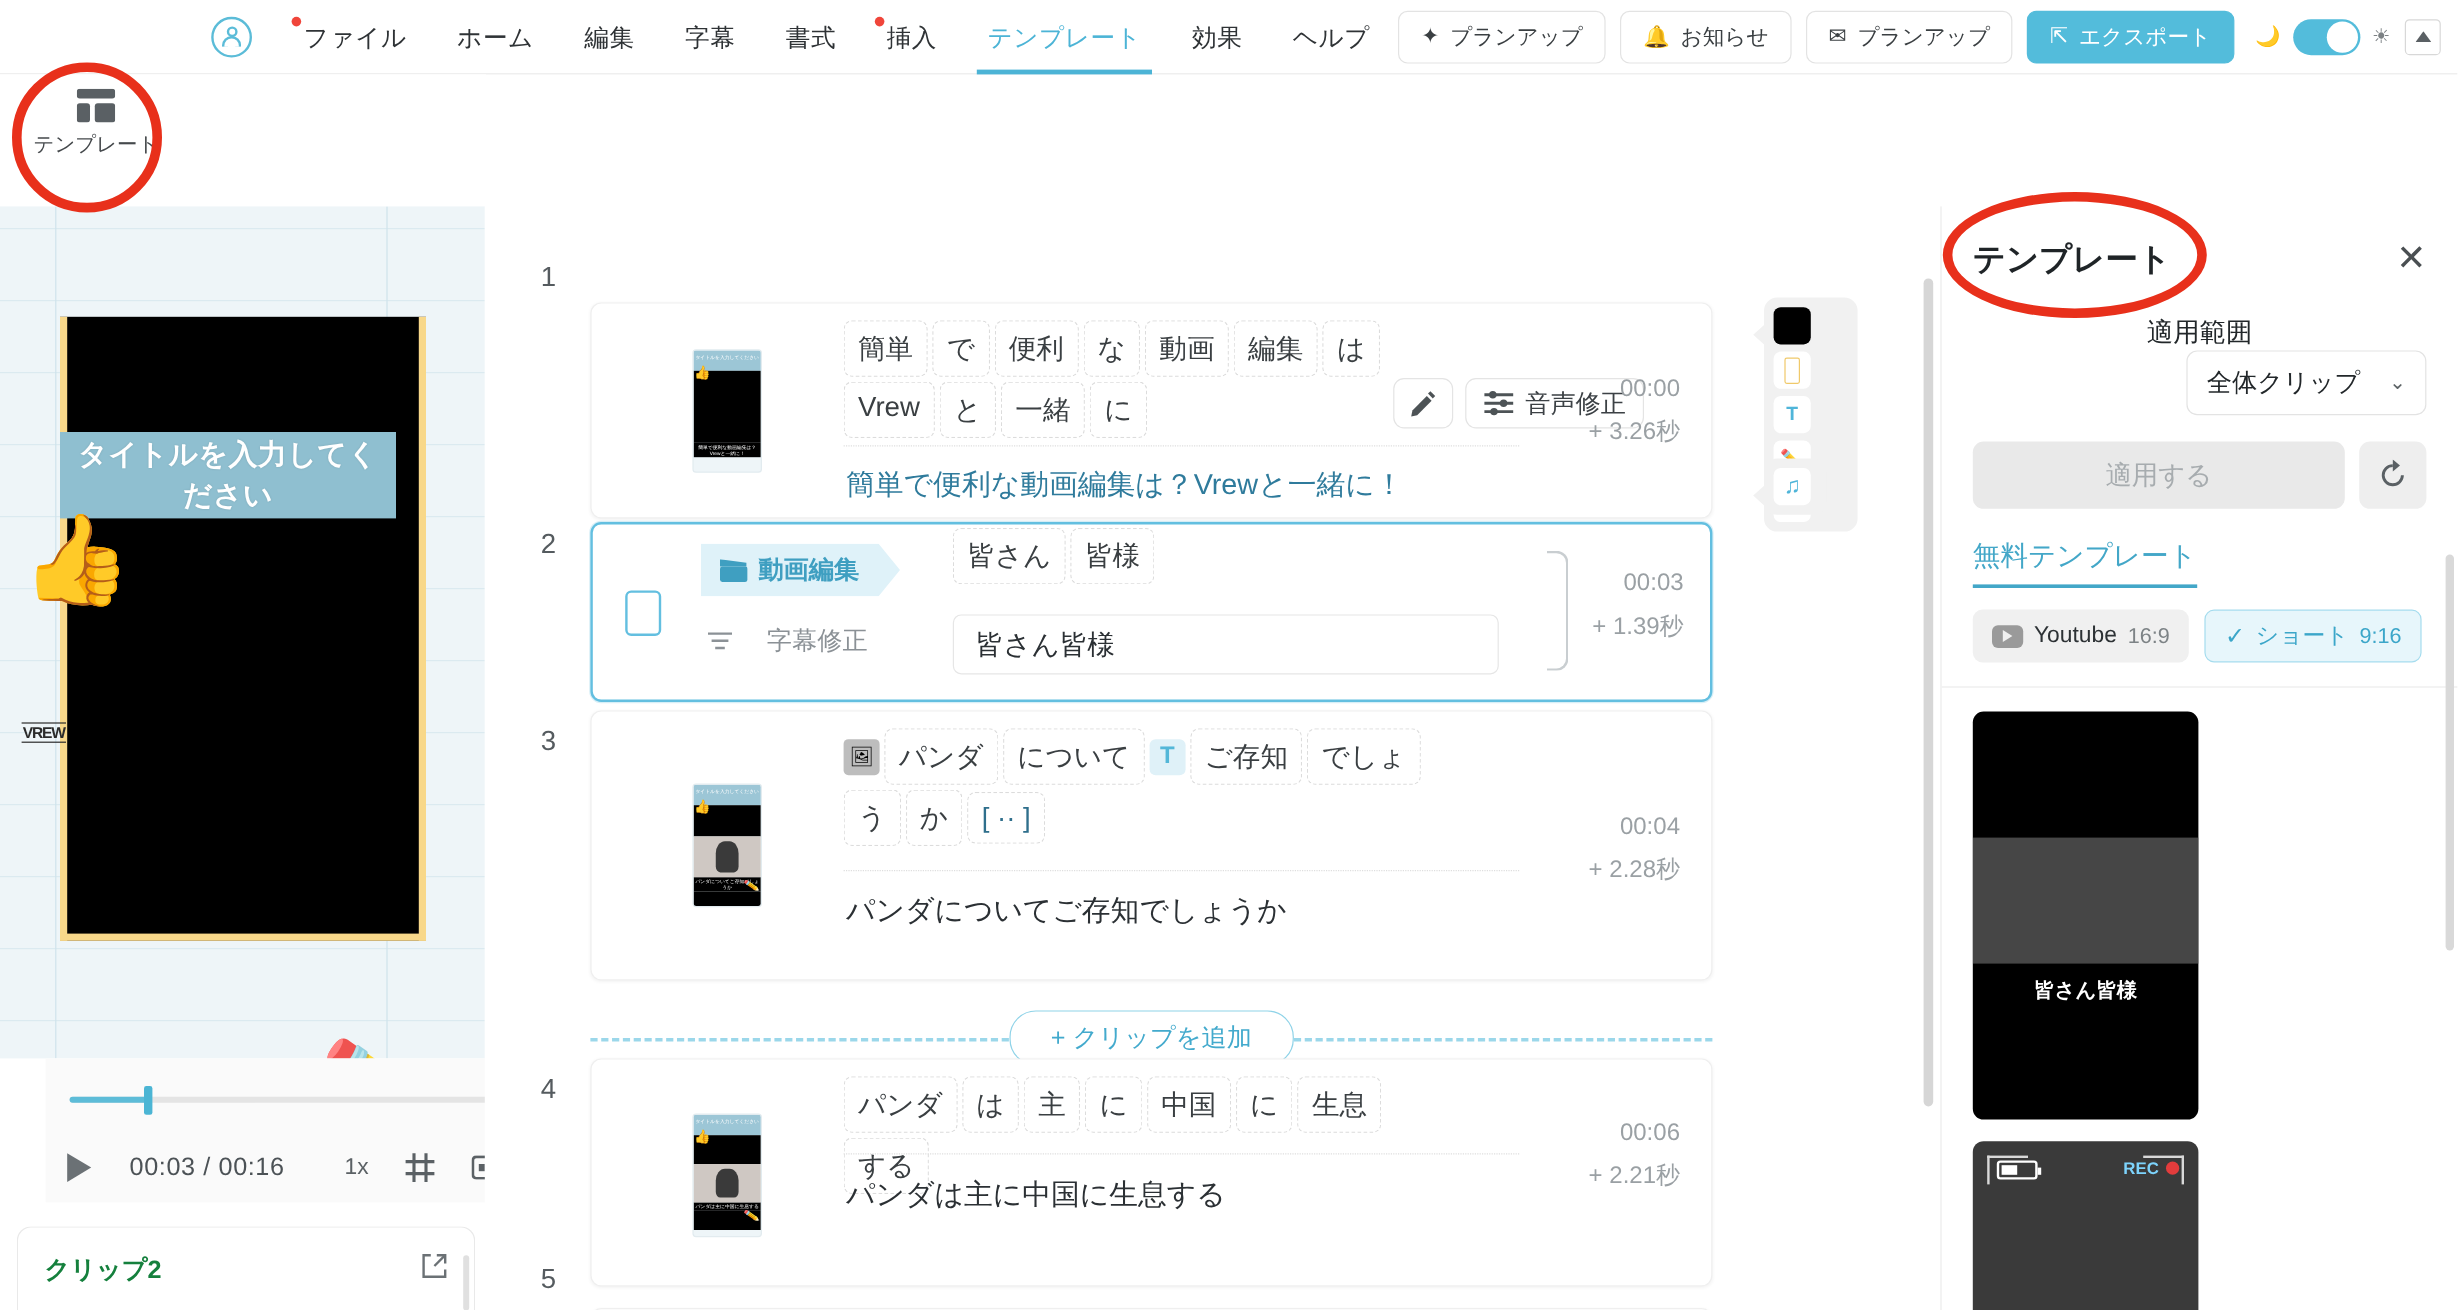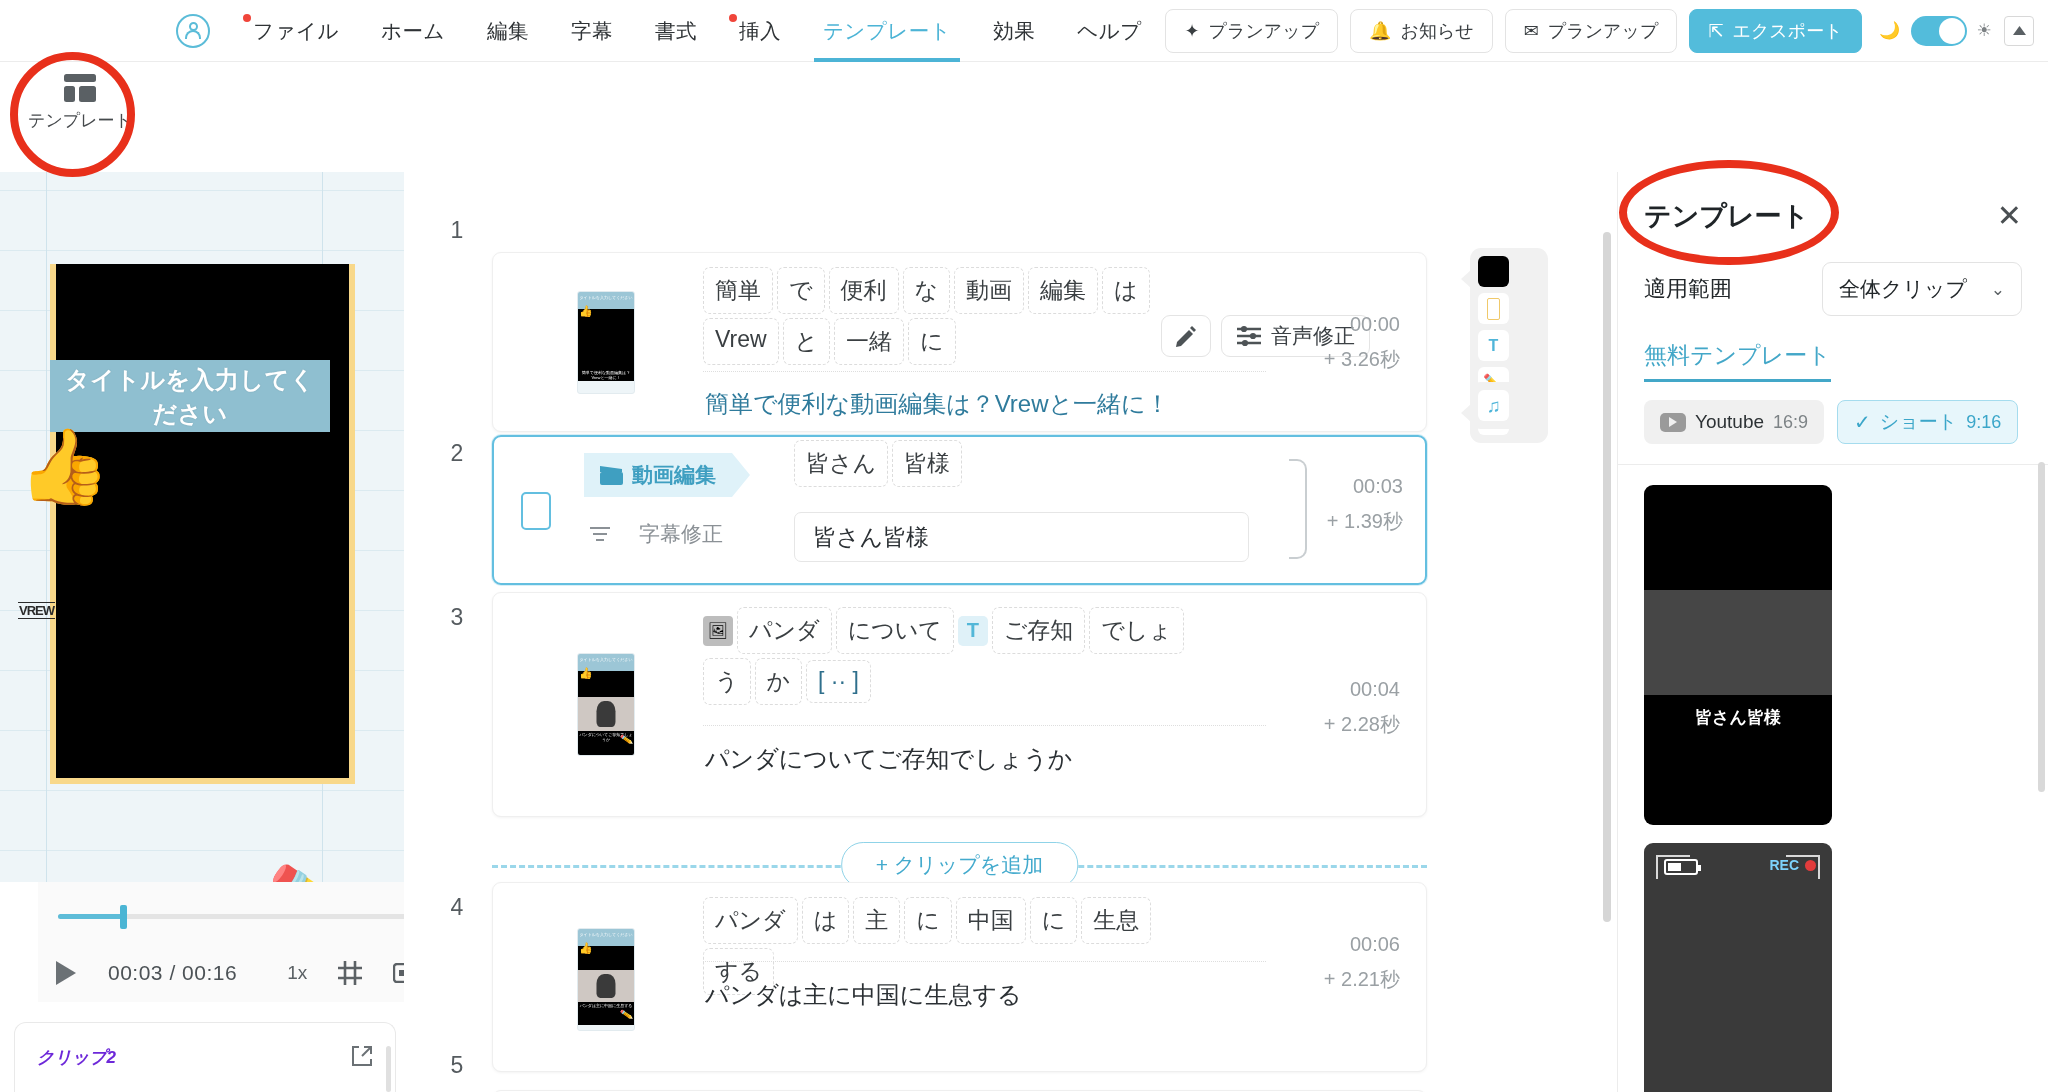--- a/index.html
+++ b/index.html
@@ -106,21 +106,21 @@
   }
   .time{ margin-left:32px; font-size:21px; color:#4c5256; letter-spacing:.5px; white-space:nowrap;}
   .speed{ margin-left:50px; font-size:19px; color:#5b6165; cursor:pointer;}
   .icon-btn{ margin-left:30px; cursor:pointer; display:flex; align-items:center;}
 
   .clipbar{
     position:absolute; left:14px; top:1022px; width:382px; height:70px;
     background:#fff; border:1px solid #e9e9e9; border-bottom:none; border-radius:12px 12px 0 0;
     display:flex; align-items:center; padding:0 22px;
   }
-  .clipbar .nm{ font-size:17px; font-weight:bold; color:#6d28d9;font-style:italic;}
+  .clipbar .nm{ font-size:21px; font-weight:bold; color:#15803d;}
   .clipbar .ext{ margin-left:auto; cursor:pointer;}
   .clip-scroll{position:absolute; left:386px; top:1046px; width:5px; height:46px; background:#e0e0e0; border-radius:3px;}
 
   
   .center{
     position:absolute; left:404px; top:172px; width:1213px; height:920px;
     background:#fff; overflow:hidden;
   }
   .rownum{
     position:absolute; left:35px; width:36px; text-align:center;
@@ -209,21 +209,21 @@
   }
 
   
   .rightpanel{
     position:absolute; left:1617px; top:172px; width:431px; height:920px;
     background:#fff; border-left:1px solid #ececec;
   }
   .rp-head{ display:flex; align-items:center; padding:26px 26px 0 26px;}
   .rp-title{ font-size:27px; font-weight:bold; color:#1f2427;}
   .rp-close{ margin-left:auto; font-size:30px; color:#4a4f52; cursor:pointer; line-height:1;}
-  .rp-row{ display:flex; align-items:center; padding:28px 26px 0 26px;}
+  .rp-row{ display:flex; align-items:center; padding:28px 26px 0 26px;flex-direction:column;}
   .rp-label{ font-size:22px; color:#22272a;}
   .select{
     margin-left:auto; width:200px; height:54px; border:1px solid #e3e3e3; border-radius:9px;
     display:flex; align-items:center; padding:0 16px; font-size:21px; color:#22272a; cursor:pointer;
   }
   .select .chev{ margin-left:auto; color:#5d6366; font-size:17px;}
   .rp-apply{ display:flex; gap:12px; padding:22px 26px 0 26px;}
   .apply-btn{
     flex:1; height:56px; border-radius:9px; background:#e9e9e9; color:#a7acaf;
     display:flex; align-items:center; justify-content:center; font-size:22px; cursor:pointer;
@@ -581,20 +581,29 @@
       <div class="rp-title">テンプレート</div>
       <div class="rp-close">✕</div>
     </div>
     <div class="rp-row">
       <div class="rp-label">適用範囲</div>
       <div class="select">
         <span>全体クリップ</span>
         <span class="chev">⌄</span>
       </div>
     </div>
+    <div class="rp-apply">
+      <div class="apply-btn">適用する</div>
+      <div class="reset-btn">
+        <svg width="26" height="26" viewBox="0 0 26 26">
+          <path d="M21 13 A8 8 0 1 1 13 5 L13 5" fill="none" stroke="#5a6064" stroke-width="2.4"></path>
+          <polygon points="13,0 13,10 19,5" fill="#5a6064"></polygon>
+        </svg>
+      </div>
+    </div>
     <div class="rp-tab">
       <span>無料テンプレート</span>
     </div>
     <div class="rp-filters">
       <div class="chip">
         <span class="yt">
             <i></i>
           </span>
         <span>Youtube</span>
         <span class="num">16:9</span>

